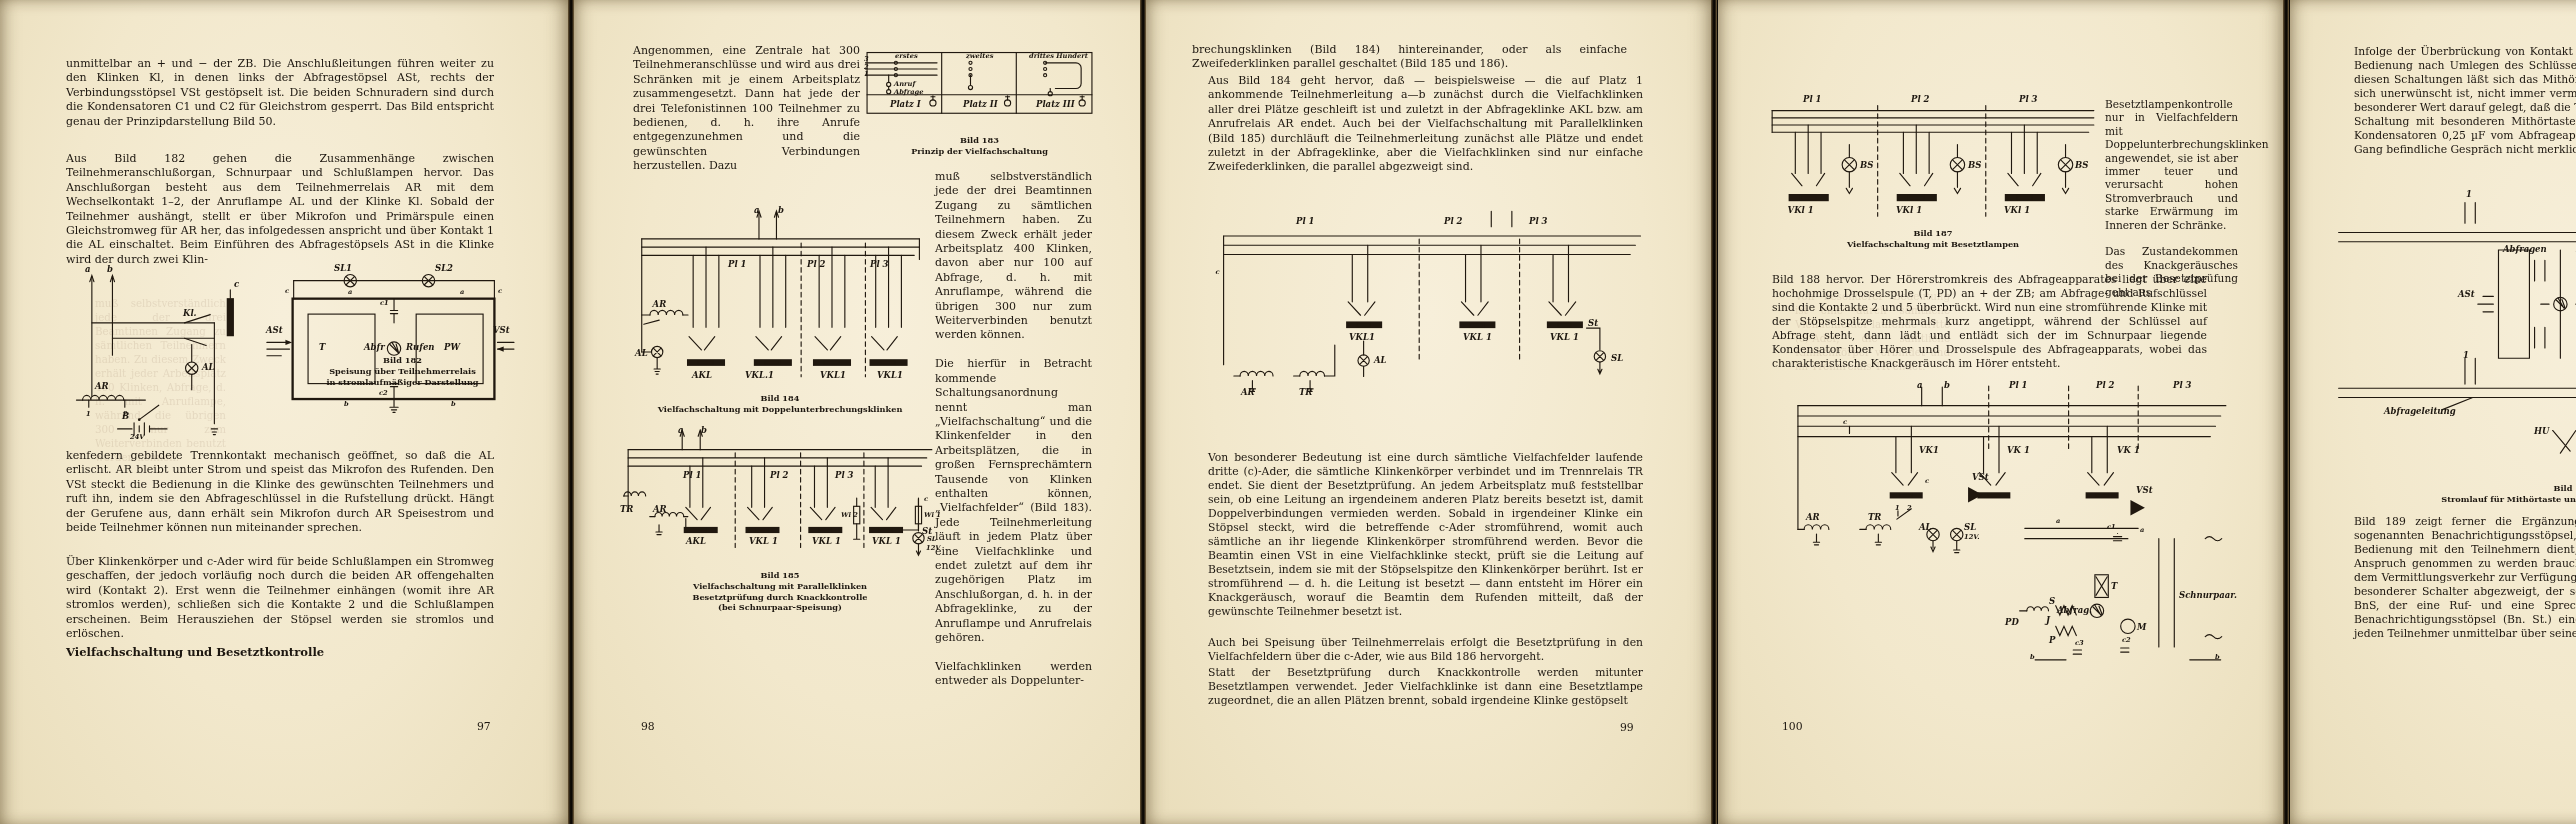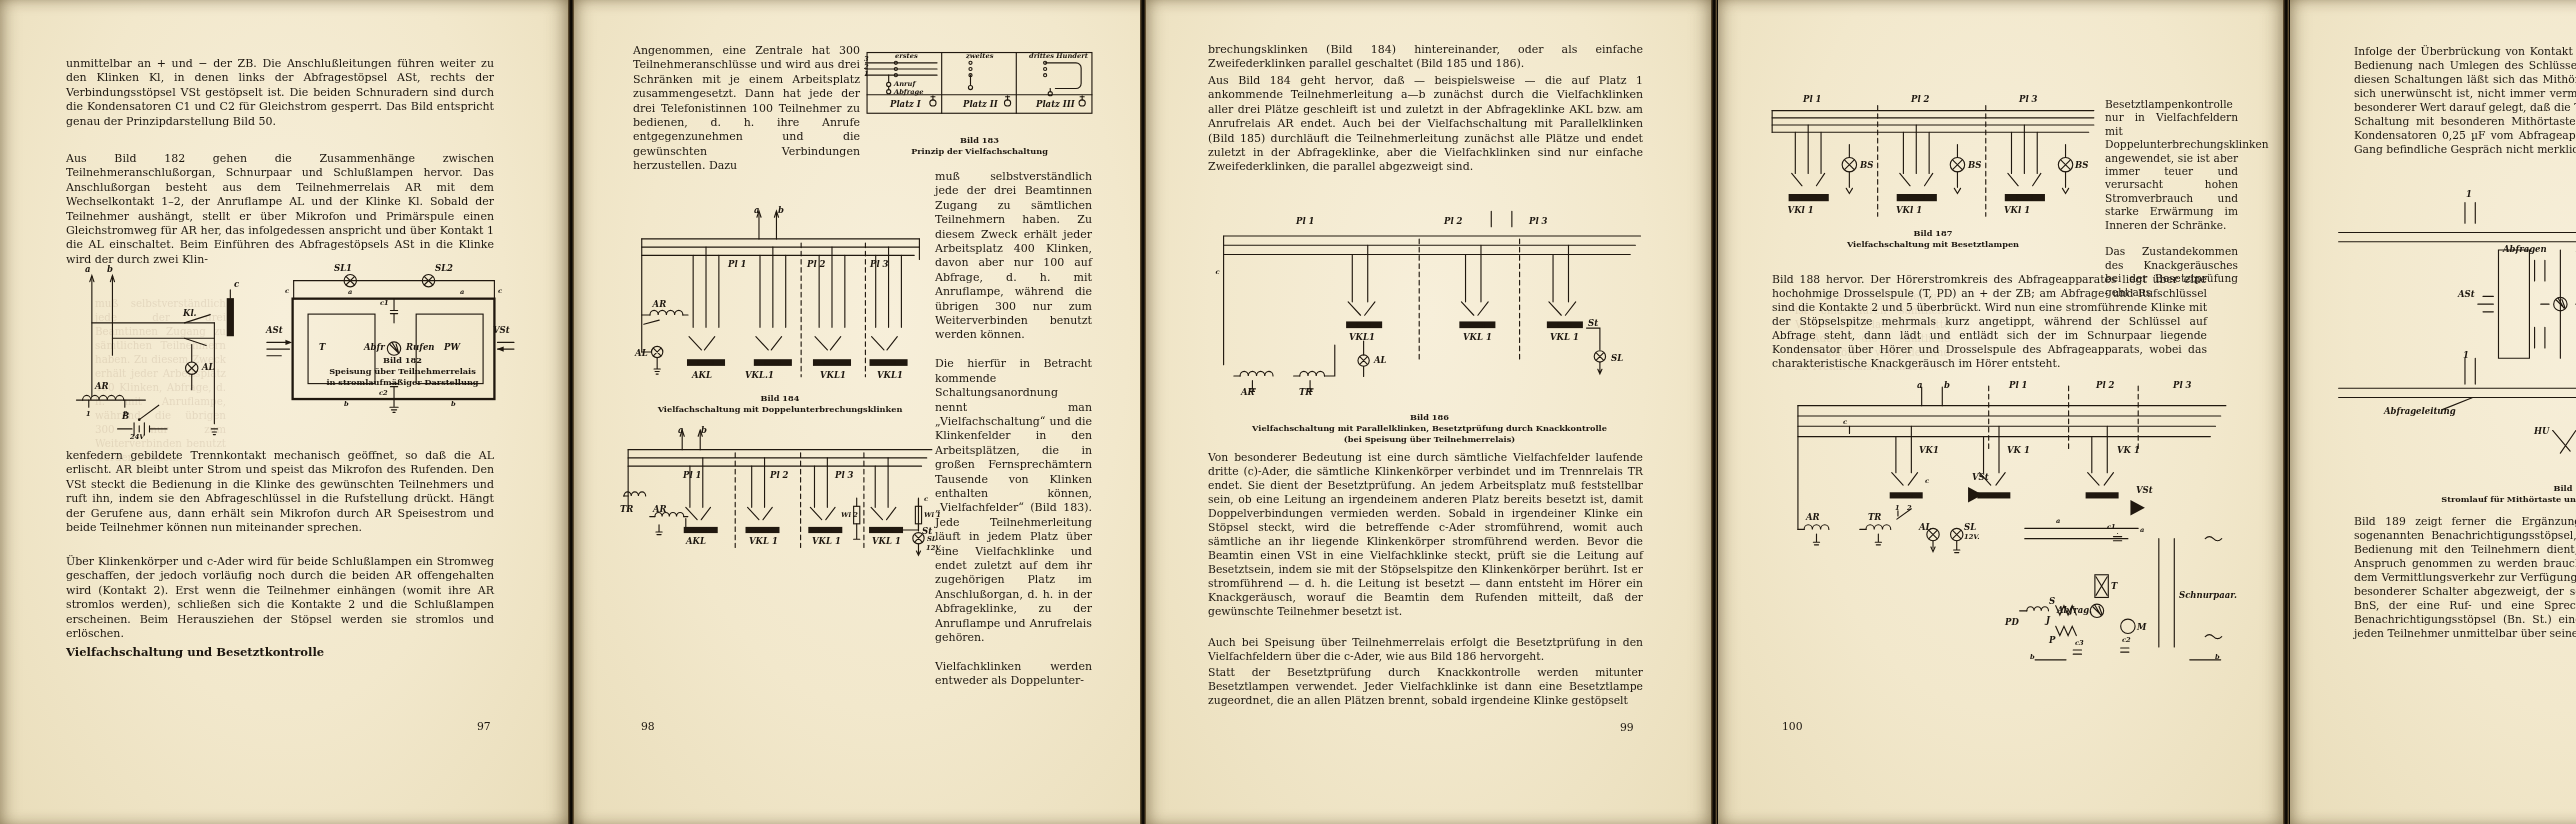--- a/index.html
+++ b/index.html
@@ -260,28 +260,32 @@
       <span class="fl" style="left:126px;top:107px">VKL 1</span>
       <span class="fl" style="left:189px;top:107px">VKL 1</span>
       <span class="fl" style="left:249px;top:107px">VKL 1</span>
       <span class="fl" style="left:299px;top:97px">St</span>
       <span class="fl small" style="left:301px;top:66px">c</span>
       <span class="fl small" style="left:218px;top:82px">Wi 2</span>
       <span class="fl small" style="left:301px;top:82px">Wi 1</span>
       <span class="fl small" style="left:304px;top:106px">SL</span>
       <span class="fl small" style="left:303px;top:115px">12V</span>
     </div>
+    <div class="caption" style="left:49px;top:570px;width:314px">Bild 185
+Vielfachschaltung mit Parallelklinken
+Besetztprüfung durch Knackkontrolle
+(bei Schnurpaar-Speisung)</div>
 
     <div class="pagenum" style="left:67px;top:720px">98</div>
   </section>
 
   <div class="gutter" style="left:1140px"></div>
 
   <section class="page" style="left:1146px;width:566px">
-    <div class="block" style="left:62px;top:43px;width:435px">brechungsklinken (Bild 184) hintereinander, oder als einfache Zweifederklinken parallel geschaltet (Bild 185 und 186).</div>
+    <div class="block" style="left:46px;top:43px;width:435px">brechungsklinken (Bild 184) hintereinander, oder als einfache Zweifederklinken parallel geschaltet (Bild 185 und 186).</div>
     <div class="block" style="left:62px;top:74px;width:435px">Aus Bild 184 geht hervor, daß — beispielsweise — die auf Platz 1 ankommende Teilnehmerleitung a—b zunächst durch die Vielfachklinken aller drei Plätze geschleift ist und zuletzt in der Abfrageklinke AKL bzw. am Anrufrelais AR endet. Auch bei der Vielfachschaltung mit Parallelklinken (Bild 185) durchläuft die Teilnehmerleitung zunächst alle Plätze und endet zuletzt in der Abfrageklinke, aber die Vielfachklinken sind nur einfache Zweifederklinken, die parallel abgezweigt sind.</div>
 
     <div class="fig" style="left:57px;top:206px;width:453px;height:201px">
       <svg viewBox="0 0 880 390">
         <path d="M560,10 v30 M600,10 v30"></path>
         <path d="M40,58 h810 M40,76 h800 M40,94 h790"></path>
         <path d="M40,58 v250"></path>
         <line x1="420" y1="64" x2="420" y2="300" class="dash"></line>
         <line x1="615" y1="64" x2="615" y2="300" class="dash"></line>
         <path d="M290,94 v92 M320,76 v110 M510,94 v92 M540,76 v110 M680,94 v92 M710,76 v110"></path>
@@ -312,23 +316,20 @@
       <span class="fl" style="left:38px;top:181px">AR</span>
       <span class="fl" style="left:96px;top:181px">TR</span>
       <span class="fl" style="left:171px;top:149px">AL</span>
       <span class="fl" style="left:146px;top:126px">VKL1</span>
       <span class="fl" style="left:260px;top:126px">VKL 1</span>
       <span class="fl" style="left:347px;top:126px">VKL 1</span>
       <span class="fl" style="left:385px;top:112px">St</span>
       <span class="fl" style="left:408px;top:147px">SL</span>
       <span class="fl small" style="left:12.4px;top:62px">c</span>
     </div>
-    <div class="caption" style="left:57px;top:412px;width:453px">Bild 186
-Vielfachschaltung mit Parallelklinken, Besetztprüfung durch Knackkontrolle
-(bei Speisung über Teilnehmerrelais)</div>
 
     <div class="block" style="left:62px;top:451px;width:435px;font-size:10.8px;line-height:14px">Von besonderer Bedeutung ist eine durch sämtliche Vielfachfelder laufende dritte (c)-Ader, die sämtliche Klinkenkörper verbindet und im Trennrelais TR endet. Sie dient der Besetztprüfung. An jedem Arbeitsplatz muß feststellbar sein, ob eine Leitung an irgendeinem anderen Platz bereits besetzt ist, damit Doppelverbindungen vermieden werden. Sobald in irgendeiner Klinke ein Stöpsel steckt, wird die betreffende c-Ader stromführend, womit auch sämtliche an ihr liegende Klinkenkörper stromführend werden. Bevor die Beamtin einen VSt in eine Vielfachklinke steckt, prüft sie die Leitung auf Besetztsein, indem sie mit der Stöpselspitze den Klinkenkörper berührt. Ist er stromführend — d. h. die Leitung ist besetzt — dann entsteht im Hörer ein Knackgeräusch, worauf die Beamtin dem Rufenden mitteilt, daß der gewünschte Teilnehmer besetzt ist.</div>
     <div class="block" style="left:62px;top:636px;width:435px;font-size:10.8px;line-height:14px">Auch bei Speisung über Teilnehmerrelais erfolgt die Besetztprüfung in den Vielfachfeldern über die c-Ader, wie aus Bild 186 hervorgeht.</div>
     <div class="block" style="left:62px;top:666px;width:435px;font-size:10.8px;line-height:14px">Statt der Besetztprüfung durch Knackkontrolle werden mitunter Besetztlampen verwendet. Jeder Vielfachklinke ist dann eine Besetztlampe zugeordnet, die an allen Plätzen brennt, sobald irgendeine Klinke gestöpselt</div>
     <div class="pagenum" style="left:474px;top:721px">99</div>
   </section>
 
   <div class="gutter" style="left:1711px"></div>
 
   <section class="page" style="left:1718px;width:566px">

